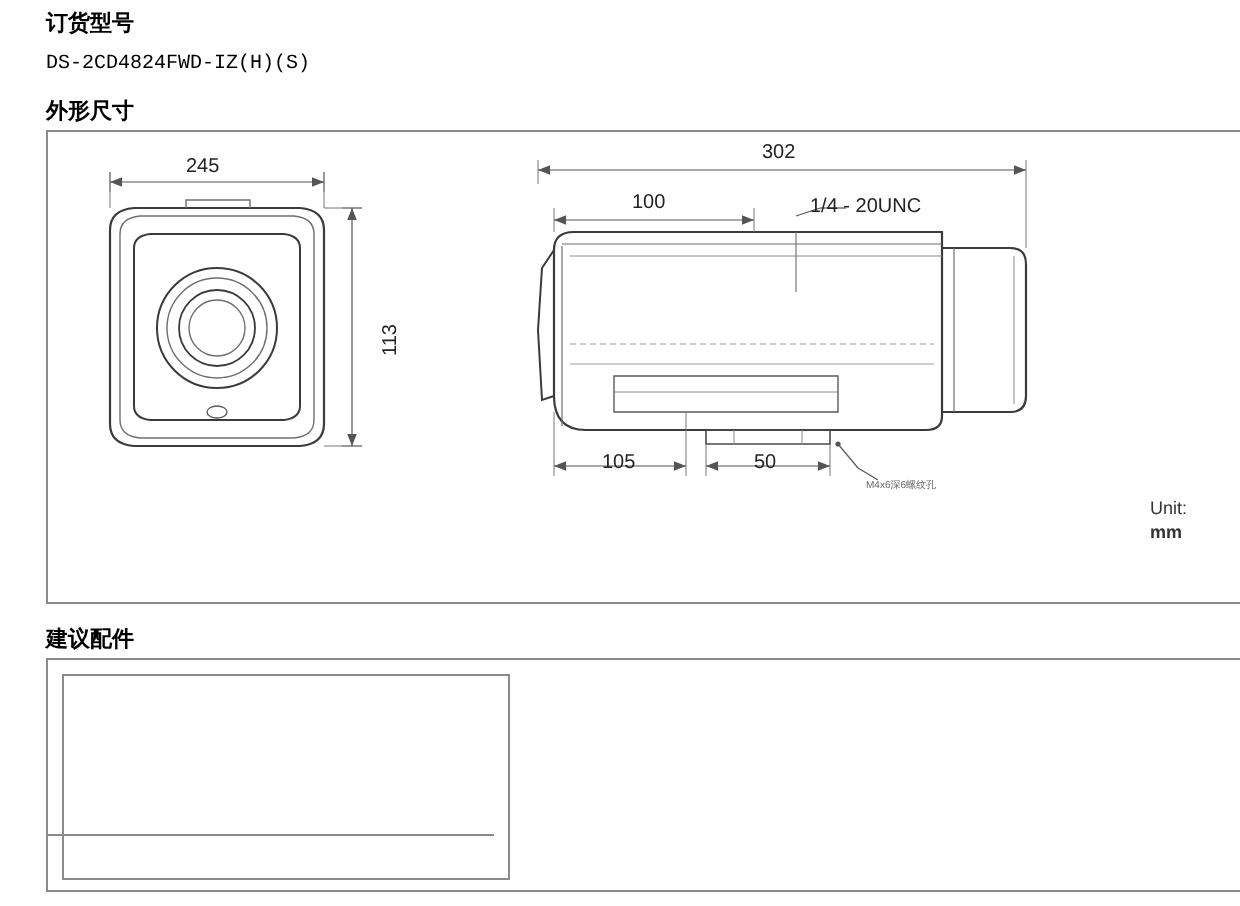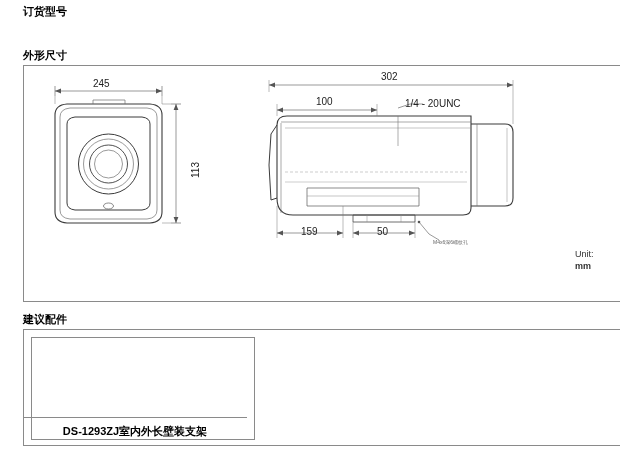--- a/index.html
+++ b/index.html
@@ -132,20 +132,21 @@
     transform-origin: left top;
   }
 </style>
 </head>
 <body>
 
 <div class="page">
 
   <div class="section-title" id="title-order">订货型号</div>
 
+  <div class="mono-text" id="order-model">DS-2CD4824FWD-IZ(H)(S)</div>
 
   <div class="section-title" id="title-dimensions">外形尺寸</div>
 
   <div class="draw-box" id="dimension-box"></div>
 
   <svg class="svg-layer" width="620" height="453">
     <g stroke="#3b3b3b" fill="none" stroke-width="0.9">
 
       <path d="M 40 115 Q 40 105 52 104 L 135 104 Q 147 105 147 115 L 147 212 Q 147 222 135 223 L 52 223 Q 40 222 40 212 Z" stroke="#3b3b3b" stroke-width="1.1"></path>
       <path d="M 45 117 Q 45 109 55 108 L 132 108 Q 142 109 142 117 L 142 210 Q 142 218 132 219 L 55 219 Q 45 218 45 210 Z" stroke="#6f6f6f" stroke-width="0.7"></path>
@@ -256,31 +257,30 @@
   <div class="dim-text" style="left: 78px; top: 78px;">245</div>
 
   <div class="dim-text vert" style="left: 175px; top: 178px;">113</div>
 
   <div class="dim-text" style="left: 366px; top: 71px;">302</div>
 
   <div class="dim-text" style="left: 301px; top: 96px;">100</div>
 
   <div class="dim-text" style="left: 390px; top: 98px;">1/4 - 20UNC</div>
 
-  <div class="dim-text" style="left: 286px; top: 226px;">159</div>
+  <div class="dim-text" style="left: 286px; top: 226px;">105</div>
 
   <div class="dim-text" style="left: 362px; top: 226px; text-align: center;">50</div>
 
   <div class="dim-text" style="left: 418px; top: 239px; font-size: 5px; color: #666;">M4x6深6螺纹孔</div>
 
   <div class="unit-text" id="unit-label">Unit:</div>
   <div class="unit-text" id="unit-value">mm</div>
 
   <div class="section-title" id="title-accessory">建议配件</div>
 
   <div class="draw-box" id="accessory-box">
     <div id="accessory-inner-box"></div>
   </div>
 
   <div class="accessory-label-line"></div>
-  <div class="accessory-label">DS-1293ZJ室内外长壁装支架</div>
 
 </div>
 
 </body></html>

